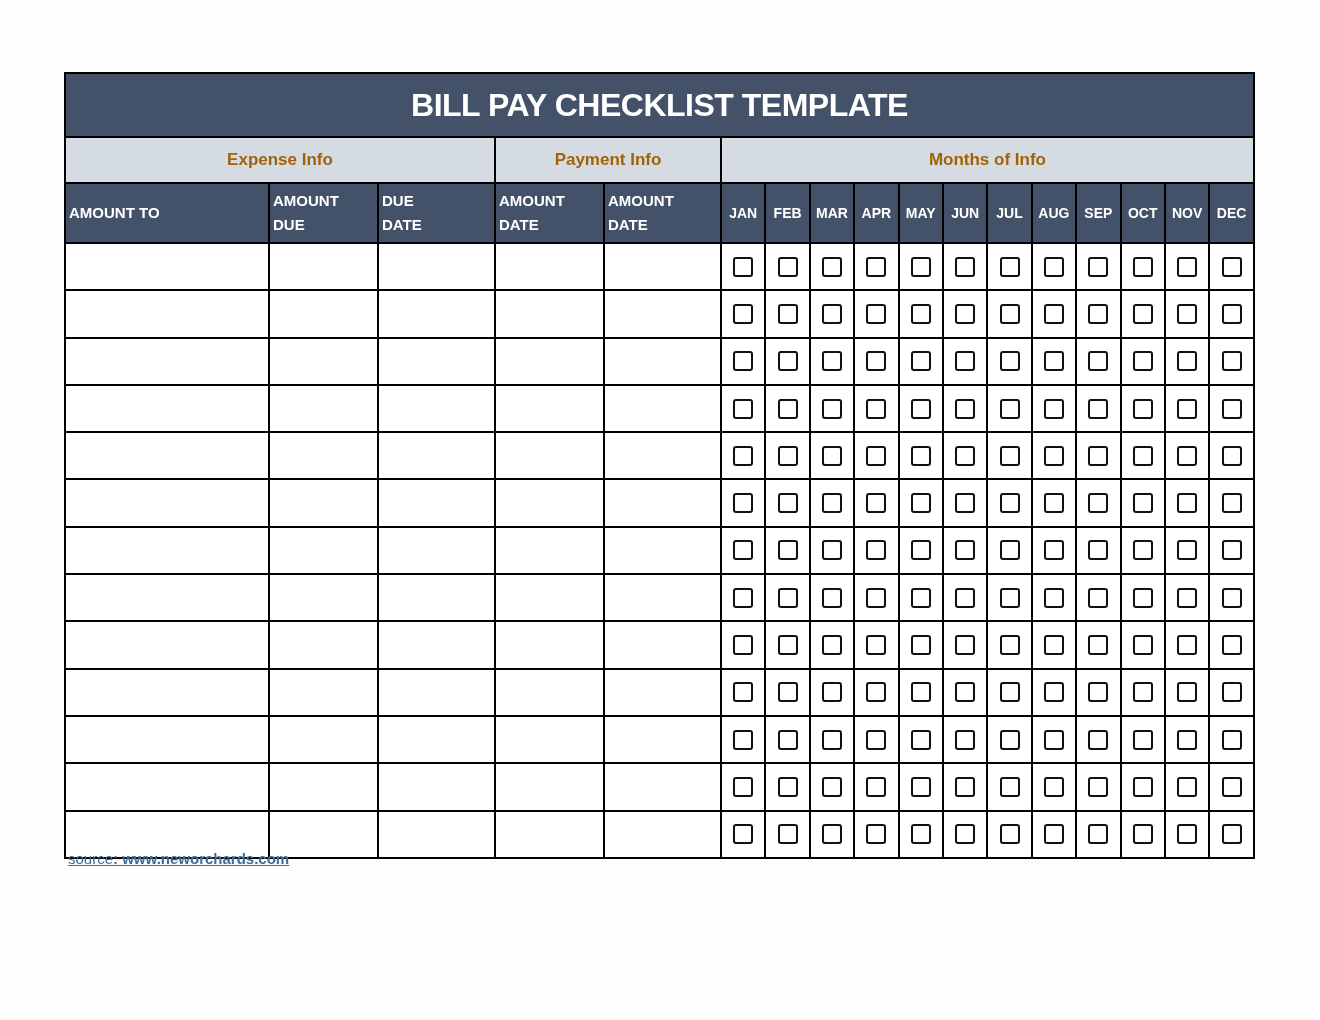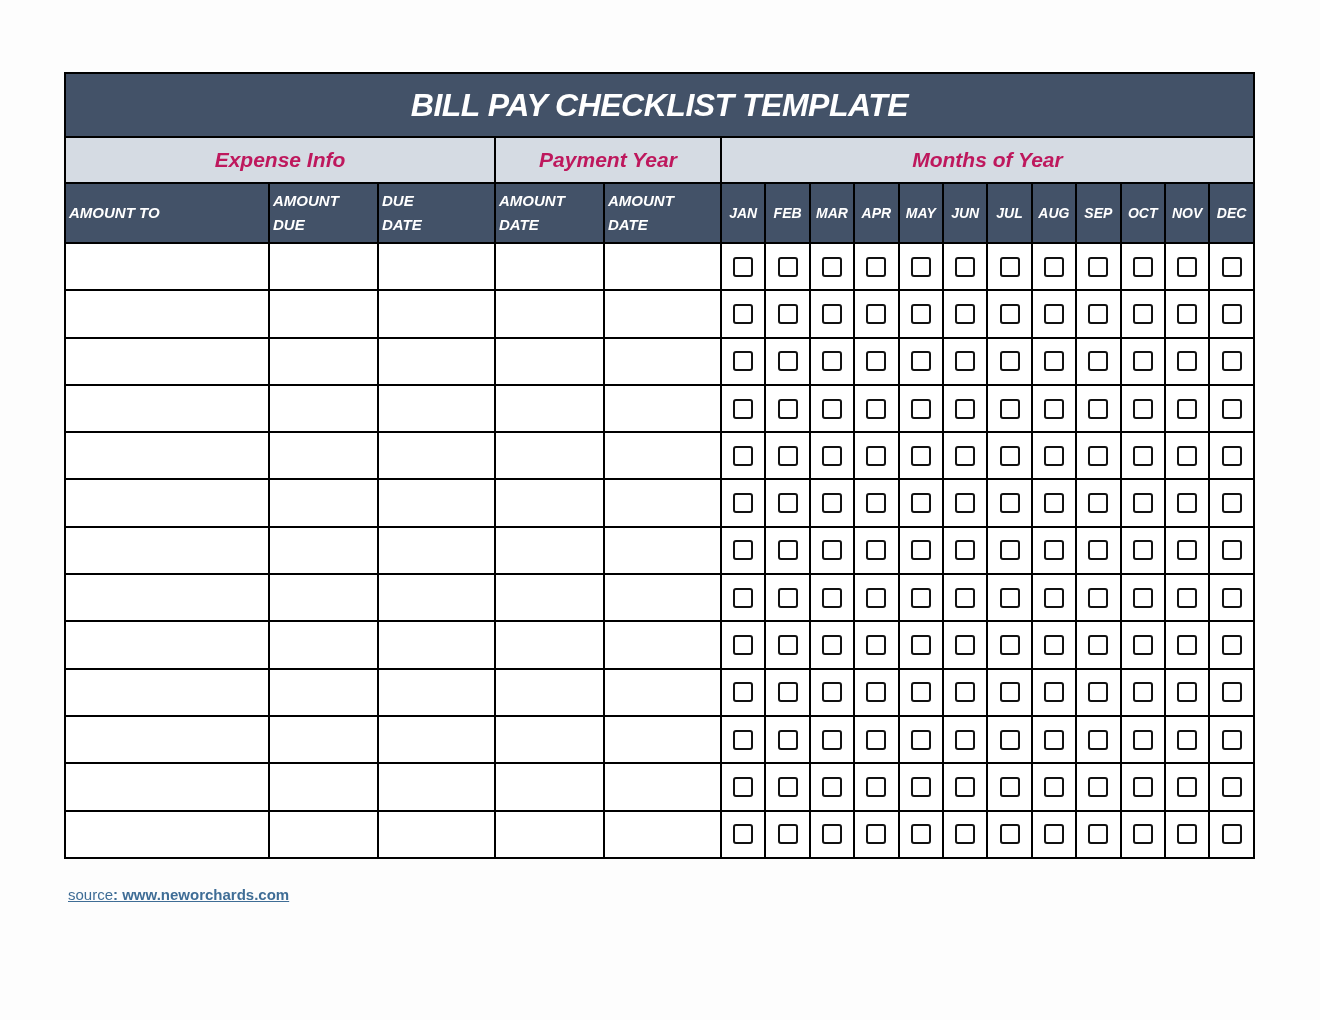--- a/index.html
+++ b/index.html
@@ -1,27 +1,27 @@
 <!DOCTYPE html>
 <html><head>
 <meta charset="utf-8">
 <style>
   html,body{margin:0;padding:0;background:#fdfdfd;}
   body{width:1320px;height:1020px;position:relative;font-family:"Liberation Sans",sans-serif;}
-  .sheet{position:absolute;left:64px;top:72px;width:1189px;font-style:italic;}
+  .sheet{position:absolute;left:64px;top:72px;width:1189px;}
   table{border-collapse:collapse;width:1189px;table-layout:fixed;}
   td,th{border:2px solid #000;padding:0;}
   .title{background:#435268;color:#fff;height:62px;font-size:32px;font-weight:bold;text-align:center;letter-spacing:-0.5px;}
-  .section{background:#d5dbe3;color:#be185d;height:44px;font-size:21px;font-weight:bold;text-align:center;}
+  .section{background:#d5dbe3;color:#a16207;height:44px;font-size:17px;font-weight:bold;text-align:center;}
   .colhdr{background:#435268;color:#fff;height:58px;font-size:15px;font-weight:bold;text-align:left;vertical-align:middle;padding-left:3px;line-height:24px;}
   .colhdr.month{text-align:center;padding-left:0;font-size:14px;}
   .row td{height:45.3px;background:#fff;}
   .cbcell{text-align:center;vertical-align:middle;}
   .cb{display:inline-block;width:16px;height:16px;border:2.5px solid #111;border-radius:3px;background:#fff;vertical-align:middle;cursor:pointer;}
-  .source{position:absolute;left:68px;top:886px;font-size:15px;color:#3f6d96;text-decoration:underline;}
+  .source{position:absolute;left:68px;top:850px;font-size:15px;color:#3f6d96;text-decoration:underline;}
   .source b{font-weight:bold;}
 </style>
 </head>
 <body>
 
 <div class="sheet">
   <table>
     <colgroup>
       <col style="width:204px">
         <col style="width:109px">
@@ -29,22 +29,22 @@
       <col style="width:109px">
         <col style="width:117px">
       <col span="12" style="width:44.4px">
     </colgroup>
     <thead>
       <tr>
         <th class="title" colspan="17">BILL PAY CHECKLIST TEMPLATE</th>
       </tr>
       <tr>
         <th class="section" colspan="3">Expense Info</th>
-        <th class="section" colspan="2">Payment Year</th>
-        <th class="section" colspan="12">Months of Year</th>
+        <th class="section" colspan="2">Payment Info</th>
+        <th class="section" colspan="12">Months of Info</th>
       </tr>
       <tr id="colhdr-row">
         <th class="colhdr"><span>AMOUNT TO</span></th>
         <th class="colhdr"><span>AMOUNT</span><br><span>DUE</span></th>
         <th class="colhdr"><span>DUE</span><br><span>DATE</span></th>
         <th class="colhdr"><span>AMOUNT</span><br><span>DATE</span></th>
         <th class="colhdr"><span>AMOUNT</span><br><span>DATE</span></th>
       <th class="colhdr month">JAN</th>
           <th class="colhdr month">FEB</th>
           <th class="colhdr month">MAR</th>

